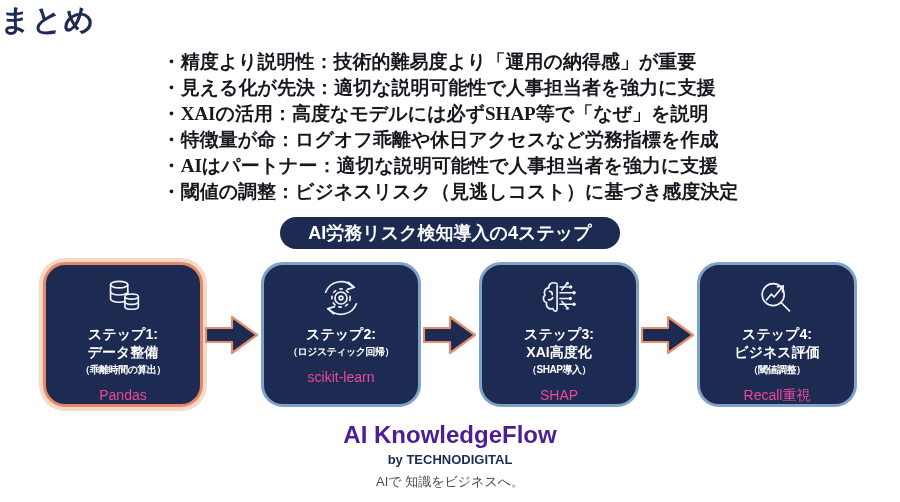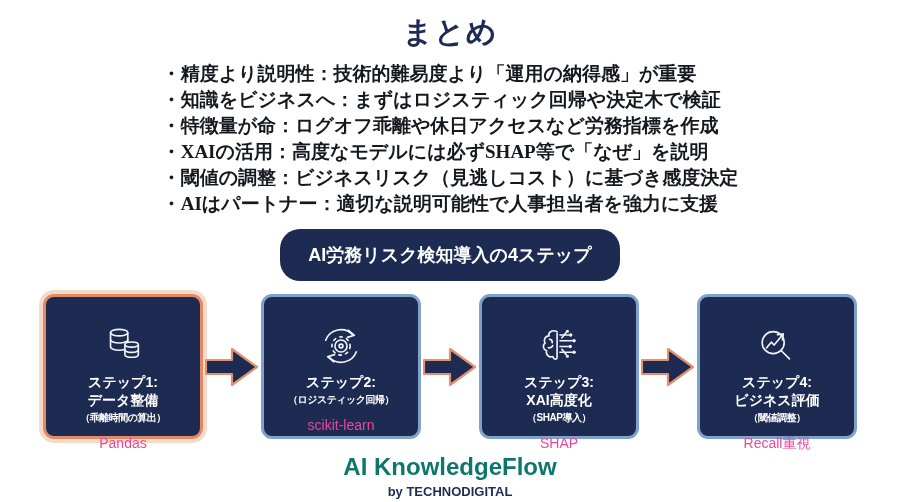--- a/index.html
+++ b/index.html
@@ -4,92 +4,92 @@
 <style>
   html,body { margin:0; padding:0; }
   body {
     width:900px; height:502px; background:#ffffff; overflow:hidden;
     font-family:"Liberation Sans","DejaVu Sans",sans-serif;
     -webkit-font-smoothing:antialiased;
   }
   .slide { position:relative; width:900px; height:502px; background:#ffffff; }
 
   .slide-title {
-    text-align:center; margin-top:12px;
+    text-align:left; 
     font-size:30px; font-weight:bold; color:#1e2c55; letter-spacing:1px;
   }
 
   .bullets {
     list-style:none; margin:8px auto 0; padding:0;
     width:fit-content;
     font-family:Liberation Serif, serif;
   }
   .bullets li {
     font-size:19px; font-weight:bold; color:#17181f;
     line-height:26px; white-space:nowrap;
   }
 
   .banner {
     width:fit-content; margin:12px auto 0;
     background:#1d2b52; color:#ffffff;
     font-size:18px; font-weight:bold;
-    padding:14px 28px; border-radius:20px;
+    padding:4px 28px; border-radius:20px;
   }
 
   .steps-row {
     display:flex; align-items:center; justify-content:center;
     margin-top:13px;
   }
   .step-card {
     box-sizing:border-box; width:160px; height:145px;
-    background:#1d2b52; border:3px solid #7ea2c9; border-radius:11px;
+    background:#1d2b52; border:3px solid #7ea2c9; border-radius:22px;
     display:flex; flex-direction:column; align-items:center;
-    padding-top:26px; flex:none;
+    padding-top:10px; flex:none;
   }
   .step-card.highlight {
     border-color:#e28a66;
     box-shadow:0 0 0 4px rgba(240,185,158,0.55);
   }
   .step-icon { width:46px; height:46px; flex:none; }
   .step-title {
     margin-top:4px; text-align:center; color:#ffffff; font-weight:bold;
     font-size:14px; line-height:18px; white-space:nowrap;
   }
   .step-line3 { font-size:10px; letter-spacing:-0.5px; }
   .step-tool {
     margin-top:8px; font-size:14px; color:#ec4899; white-space:nowrap;
   }
   .arrow-wrap {
     width:58px; display:flex; align-items:center; justify-content:center; flex:none;
   }
   .arrow-wrap svg { display:block; }
 
   .footer { text-align:center; margin-top:15px; }
-  .footer-brand { font-size:24px; font-weight:bold; color:#0f766e; line-height:26px; }
+  .footer-brand { font-size:24px; font-weight:bold; color:#4c1d95; line-height:26px; }
   .footer-byline { font-size:13px; font-weight:bold; color:#1e2c55; line-height:23px; }
   .footer-tagline { font-size:13px; color:#4a4a55; line-height:18px; margin-top:2px; }
 
   .icon-stroke { fill:none; stroke:#f2f5fa; stroke-width:1.7; stroke-linecap:round; stroke-linejoin:round; }
   .icon-fillnavy { fill:#1d2b52; stroke:#f2f5fa; stroke-width:1.7; stroke-linejoin:round; }
   .icon-dot { fill:#f2f5fa; stroke:none; }
 </style>
 </head>
 <body>
 
 <div class="slide">
 
   <div class="slide-title">まとめ</div>
 
   <ul class="bullets">
     <li>・精度より説明性：技術的難易度より「運用の納得感」が重要</li>
-    <li>・知識をビジネスへ：まずはロジスティック回帰や決定木で検証</li>
+    <li>・見える化が先決：適切な説明可能性で人事担当者を強力に支援</li>
+    <li>・XAIの活用：高度なモデルには必ずSHAP等で「なぜ」を説明</li>
     <li>・特徴量が命：ログオフ乖離や休日アクセスなど労務指標を作成</li>
-    <li>・XAIの活用：高度なモデルには必ずSHAP等で「なぜ」を説明</li>
+    <li>・AIはパートナー：適切な説明可能性で人事担当者を強力に支援</li>
     <li>・閾値の調整：ビジネスリスク（見逃しコスト）に基づき感度決定</li>
-    <li>・AIはパートナー：適切な説明可能性で人事担当者を強力に支援</li>
   </ul>
 
   <div class="banner">AI労務リスク検知導入の4ステップ</div>
 
   <div class="steps-row">
 
     <div class="step-card highlight">
       <svg class="step-icon" viewBox="0 0 48 48">
         <ellipse class="icon-stroke" cx="20" cy="10" rx="9" ry="3.4"></ellipse>
         <path class="icon-stroke" d="M11,10 V25 a9,3.4 0 0 0 18,0 V10"></path>

